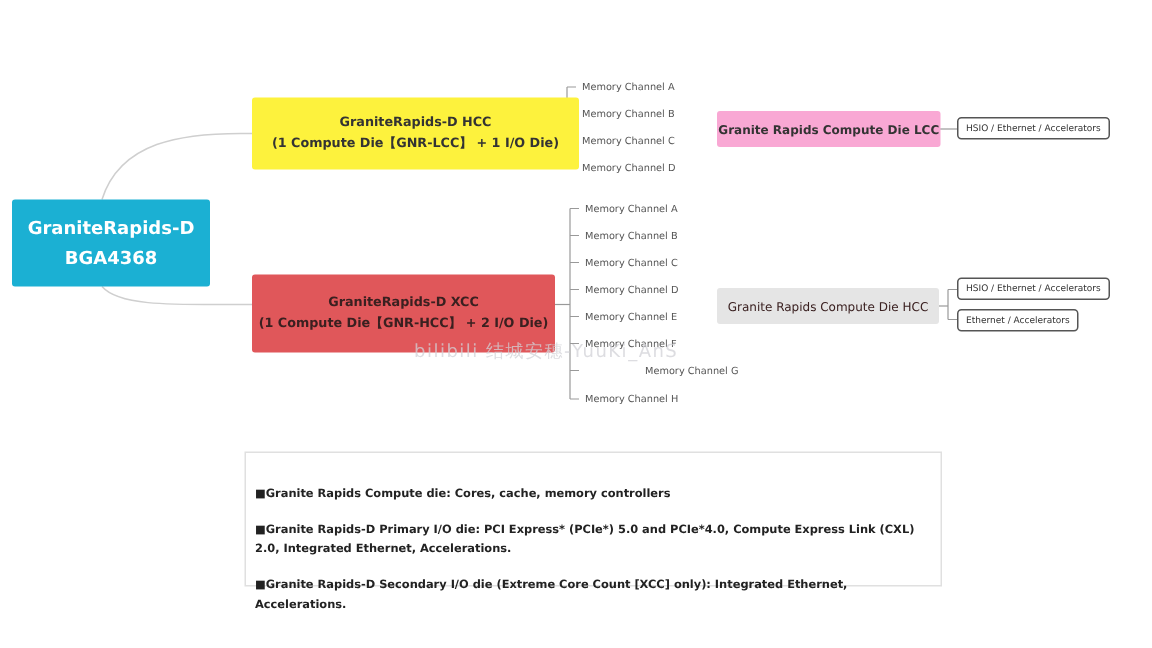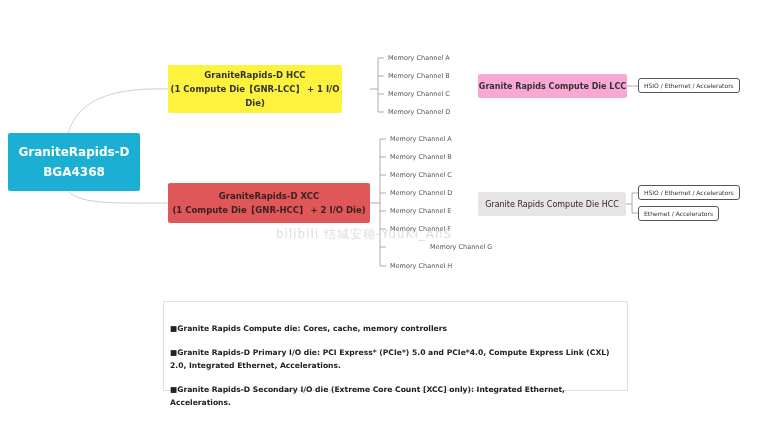--- a/index.html
+++ b/index.html
@@ -10,26 +10,26 @@
   }
   .canvas { position:absolute; left:0; top:0; width:768px; height:432px; }
   svg.links { position:absolute; left:0; top:0; width:768px; height:432px; }
   .node { position:absolute; box-sizing:border-box; display:flex; align-items:center; justify-content:center; text-align:center; }
   .root {
     left:8px; top:133px; width:132px; height:58px;
     background:#1bb0d3; color:#ffffff; border-radius:2px;
     font-weight:bold; font-size:12px; line-height:20px; flex-direction:column;
   }
   .hcc {
-    left:168px; top:65px; width:174px; height:48px;
+    left:168px; top:65px; width:218px; height:48px;
     background:#fdf23d; color:#333; border-radius:2px;
     font-weight:bold; font-size:8.5px; line-height:14px; flex-direction:column;
   }
   .xcc {
-    left:168px; top:183px; width:202px; height:40px;
+    left:168px; top:183px; width:202px; height:52px;
     background:#e0575a; color:#3a2020; border-radius:2px;
     font-weight:bold; font-size:8.5px; line-height:14px; flex-direction:column;
   }
   .die-lcc {
     left:478px; top:74px; width:149px; height:24px;
     background:#f9a8d4; color:#333; border-radius:2px;
     font-size:8px; font-weight:bold;
   }
   .die-hcc {
     left:478px; top:192px; width:148px; height:24px;

